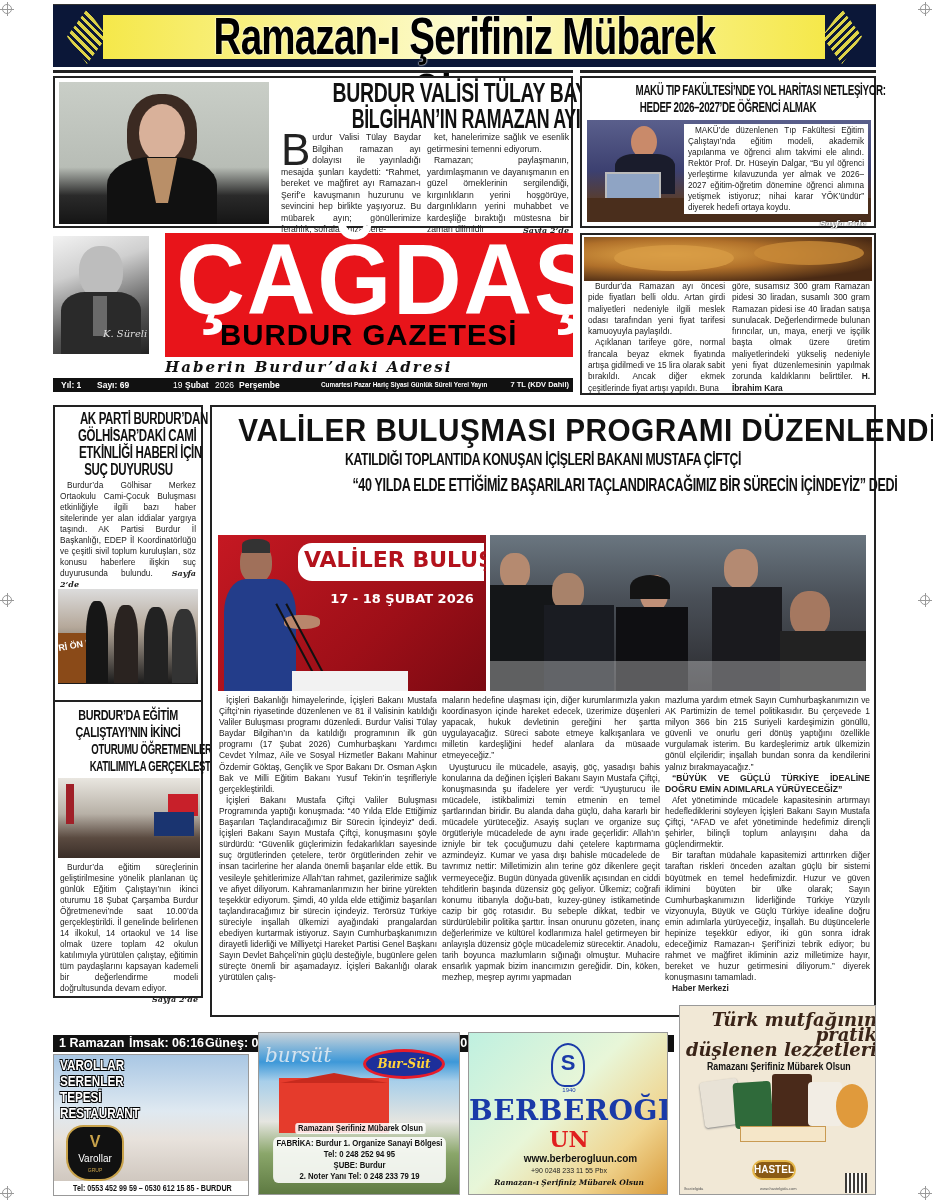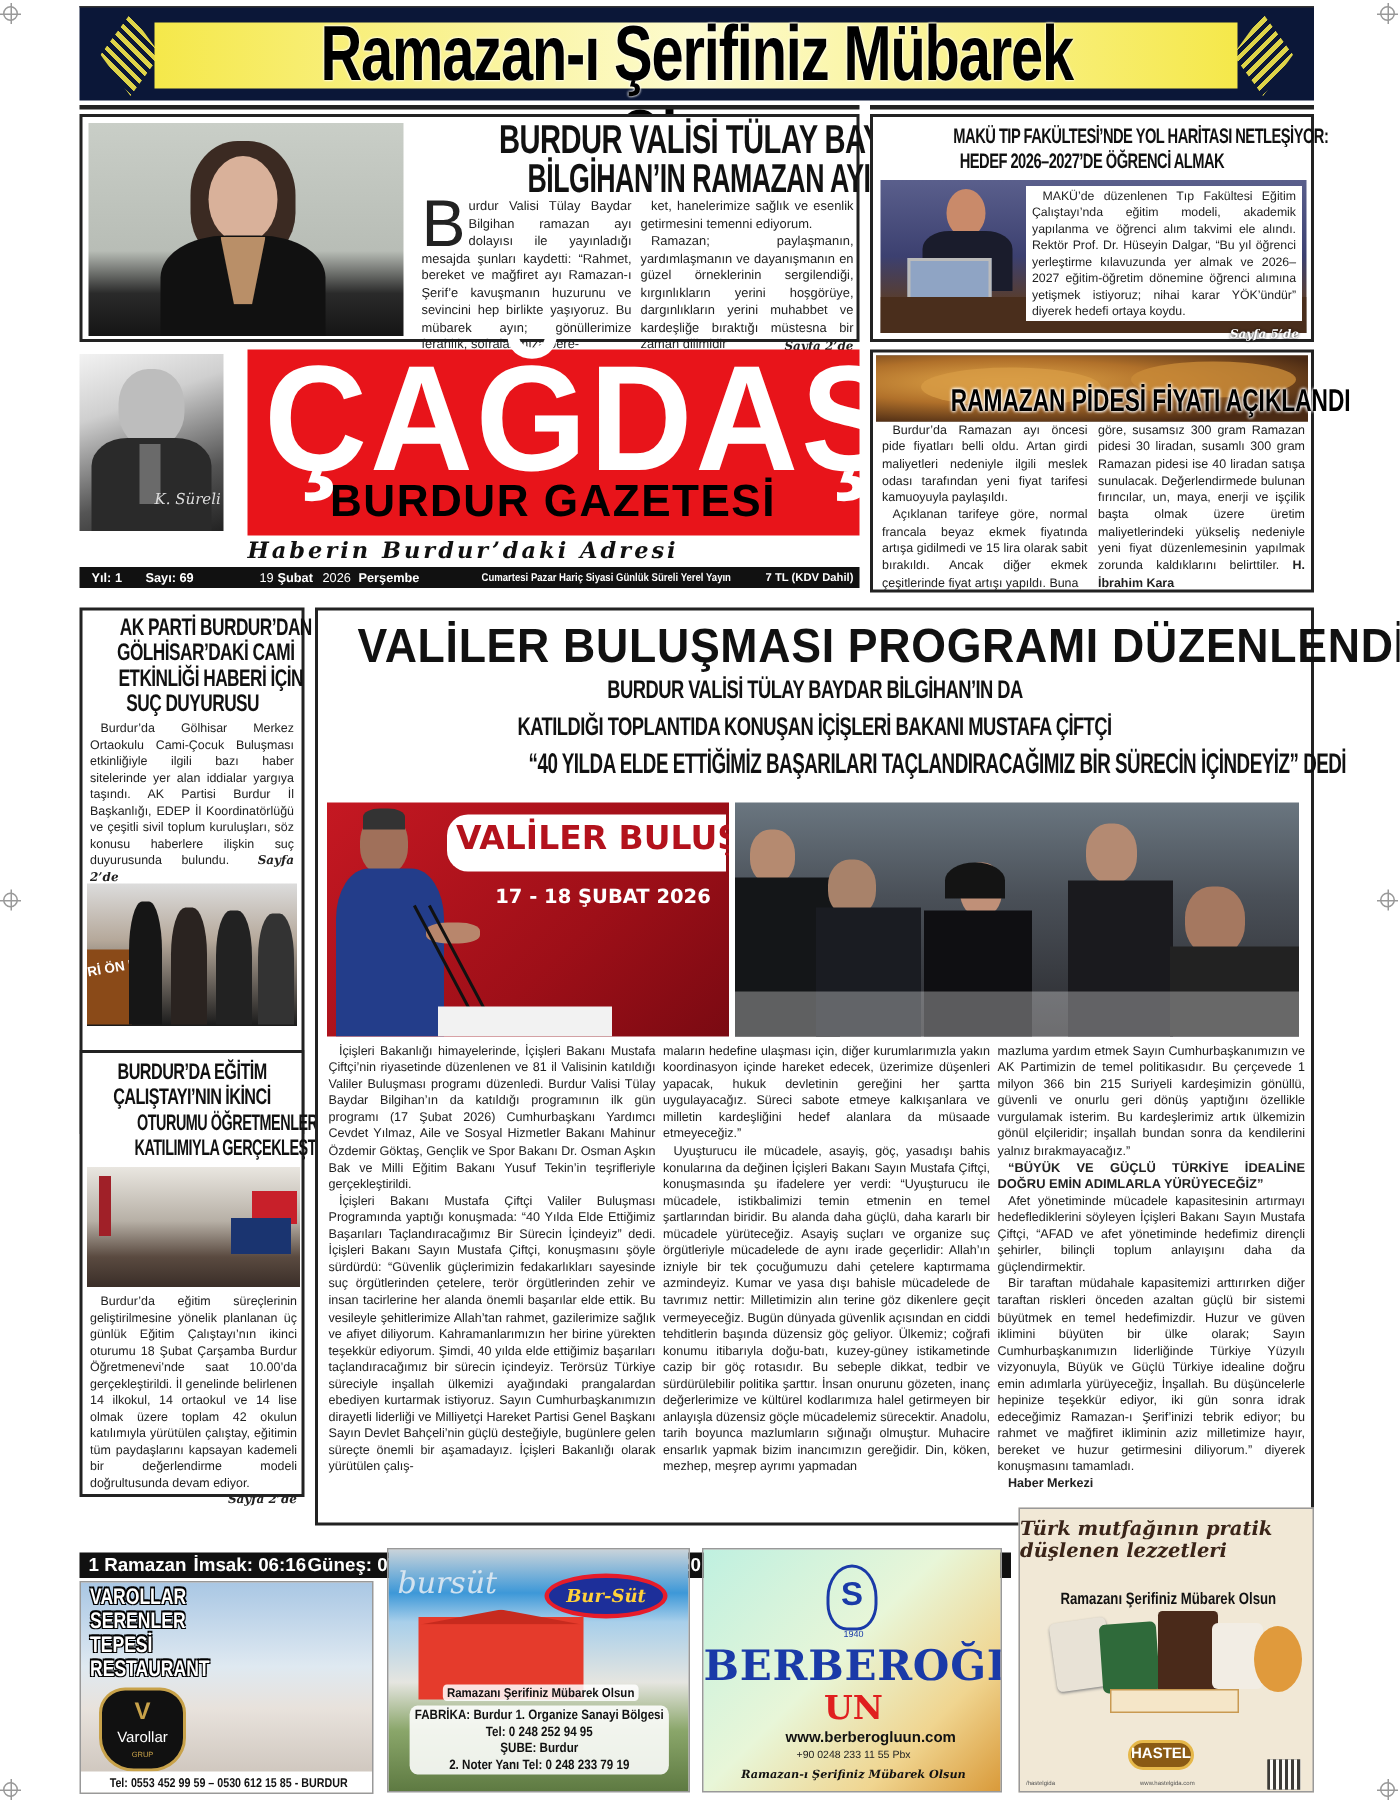--- a/index.html
+++ b/index.html
@@ -109,23 +109,20 @@
   <span class="abs" style="left:186px;">Perşembe</span>
   <span class="abs" style="left:268px; font-size:7.5px; transform:scaleX(0.85); transform-origin:left;">Cumartesi Pazar Hariç Siyasi Günlük Süreli Yerel Yayın</span>
   <span class="abs" style="right:4px; font-size:7.5px;">7 TL (KDV Dahil)</span>
 </div>
 
 <div class="box" style="left:580px; top:233px; width:296px; height:162px;">
   <div class="photo" style="left:2px; top:2px; width:288px; height:44px; background:radial-gradient(ellipse at 30% 40%,#e2a84a 0%,#b0702a 40%,#4a2a14 80%),#3a2210;">
     <div class="abs" style="left:30px; top:8px; width:120px; height:26px; border-radius:50%; background:#d79b45; opacity:0.8;"></div>
     <div class="abs" style="left:170px; top:4px; width:110px; height:24px; border-radius:50%; background:#c98b38; opacity:0.8;"></div>
   </div>
-  <div class="abs" style="left:0; top:22px; width:292px; text-align:center;">
-    <span style="display:inline-block; font-family:'Liberation Sans',sans-serif; font-weight:700; font-size:21px; line-height:22px; color:#000; transform:scaleX(0.72); white-space:nowrap; text-shadow:0 0 3px #fff,0 0 3px #fff,0 0 2px #fff;">RAMAZAN PİDESİ FİYATI AÇIKLANDI</span>
-  </div>
   <div class="abs body-txt" style="left:6px; top:46px; width:137px; font-size:8.3px; line-height:11.3px;">
     <p>Burdur’da Ramazan ayı öncesi pide fiyatları belli oldu. Artan girdi maliyetleri nedeniyle ilgili meslek odası tarafından yeni fiyat tarifesi kamuoyuyla paylaşıldı.</p>
     <p>Açıklanan tarifeye göre, normal francala beyaz ekmek fiyatında artışa gidilmedi ve 15 lira olarak sabit bırakıldı. Ancak diğer ekmek çeşitlerinde fiyat artışı yapıldı. Buna</p>
   </div>
   <div class="abs body-txt" style="left:150px; top:46px; width:138px; font-size:8.3px; line-height:11.3px;">
     <span>göre, susamsız 300 gram Ramazan pidesi 30 liradan, susamlı 300 gram Ramazan pidesi ise 40 liradan satışa sunulacak. Değerlendirmede bulunan fırıncılar, un, maya, enerji ve işçilik başta olmak üzere üretim maliyetlerindeki yükseliş nedeniyle yeni fiyat düzenlemesinin yapılmak zorunda kaldıklarını belirttiler.</span>
     <b>H. İbrahim Kara</b>
   </div>
 </div>
 
@@ -165,21 +162,20 @@
   <div class="body-txt" style="position:absolute; left:5px; top:160px; width:138px; font-size:8.3px; line-height:11px;">
     <p>Burdur’da eğitim süreçlerinin geliştirilmesine yönelik planlanan üç günlük Eğitim Çalıştayı’nın ikinci oturumu 18 Şubat Çarşamba Burdur Öğretmenevi’nde saat 10.00’da gerçekleştirildi. İl genelinde belirlenen 14 ilkokul, 14 ortaokul ve 14 lise olmak üzere toplam 42 okulun katılımıyla yürütülen çalıştay, eğitimin tüm paydaşlarını kapsayan kademeli bir değerlendirme modeli doğrultusunda devam ediyor.</p>
     <div style="text-align:right;"><span class="sayfa">Sayfa 2’de</span></div>
   </div>
 </div>
 
 <div class="box" style="left:210px; top:405px; width:666px; height:612px;">
   <div style="text-align:center; margin-top:6px;">
     <span style="display:inline-block; font-family:'Liberation Sans',sans-serif; font-weight:700; font-size:32px; line-height:34px; transform:scaleX(0.93); white-space:nowrap; letter-spacing:0.5px;">VALİLER BULUŞMASI PROGRAMI DÜZENLENDİ</span>
   </div>
-  <div class="headline" style="font-size:17px; line-height:25px;"><span class="narrow">BURDUR VALİSİ TÜLAY BAYDAR BİLGİHAN’IN DA</span></div>
   <div class="headline" style="font-size:17px; line-height:25px;"><span class="narrow">KATILDIĞI TOPLANTIDA KONUŞAN İÇİŞLERİ BAKANI MUSTAFA ÇİFTÇİ</span></div>
   <div class="headline" style="font-size:19px; line-height:25px;"><span class="narrow" style="transform:scaleX(0.66);">“40 YILDA ELDE ETTİĞİMİZ BAŞARILARI TAÇLANDIRACAĞIMIZ BİR SÜRECİN İÇİNDEYİZ” DEDİ</span></div>
 
   <div class="photo" style="left:6px; top:128px; width:268px; height:156px; background:linear-gradient(135deg,#c51822 0%,#9e0f18 60%,#7a0a12 100%);">
     <div class="abs" style="left:80px; top:8px; width:186px; height:38px; background:#fff; border-radius:14px 0 0 14px;"></div>
     <div class="abs" style="left:86px; top:12px; width:186px; font-family:'DejaVu Sans',sans-serif; font-weight:700; font-size:22px; color:#b3121c; white-space:nowrap;">VALİLER BULUŞMASI</div>
     <div class="abs" style="left:100px; top:56px; width:168px; text-align:center; font-family:'DejaVu Sans',sans-serif; font-weight:700; font-size:13px; color:#fff; white-space:nowrap;">17 - 18 ŞUBAT 2026</div>
     <div class="abs" style="left:22px; top:8px; width:32px; height:40px; border-radius:45%; background:#a0705a;"></div>
     <div class="abs" style="left:24px; top:4px; width:28px; height:14px; border-radius:40% 40% 0 0; background:#333;"></div>
     <div class="abs" style="left:6px; top:44px; width:72px; height:112px; border-radius:30% 30% 0 0; background:#233d8a;"></div>
@@ -271,21 +267,21 @@
   <div class="abs" style="left:82px; top:10px; width:34px; height:44px; border:2px solid #1a3aa8; border-radius:50% 50% 40% 40%; text-align:center; color:#1a3aa8; font-weight:700; font-size:22px; line-height:36px;">S</div>
   <div class="abs" style="left:0; top:54px; width:200px; text-align:center; font-size:6px; color:#1a3aa8;">1940</div>
   <div class="abs" style="left:0; top:62px; width:200px; text-align:center; font-family:'DejaVu Serif',serif; font-weight:700; font-size:28px; line-height:32px; color:#1a3aa8; letter-spacing:0.5px;">BERBEROĞLU</div>
   <div class="abs" style="left:0; top:94px; width:200px; text-align:center; font-family:'DejaVu Serif',serif; font-weight:700; font-size:22px; line-height:24px; color:#e01f1f;">UN</div>
   <div class="abs" style="left:0; top:120px; width:200px; text-align:center; font-weight:700; font-size:10px; color:#111;padding-left:23px;">www.berberogluun.com</div>
   <div class="abs" style="left:0; top:134px; width:200px; text-align:center; font-size:7px; color:#222;">+90 0248 233 11 55 Pbx</div>
   <div class="abs" style="left:0; top:145px; width:200px; text-align:center; font-family:'DejaVu Serif',serif; font-style:italic; font-weight:700; font-size:7.5px; color:#111;">Ramazan-ı Şerifiniz Mübarek Olsun</div>
 </div>
 
 <div class="abs" style="left:679px; top:1005px; width:197px; height:190px; border:1px solid #999; overflow:hidden; background:#f1e8d6;">
-  <div class="abs" style="left:0; top:6px; width:197px; text-align:left; font-family:'DejaVu Serif',serif; font-style:italic; font-weight:700; font-size:13px; line-height:15px; color:#3a2418;">
+  <div class="abs" style="left:0; top:6px; width:197px; text-align:right; font-family:'DejaVu Serif',serif; font-style:italic; font-weight:700; font-size:18px; line-height:15px; color:#3a2418;">
     <div>Türk mutfağının pratik</div>
     <div>düşlenen lezzetleri</div>
   </div>
   <div class="abs" style="left:0; top:54px; width:197px; text-align:center; font-family:'Liberation Sans',sans-serif; font-weight:700; font-size:11px; color:#111;">
     <span style="display:inline-block; transform:scaleX(0.8);">Ramazanı Şerifiniz Mübarek Olsun</span>
   </div>
   <div class="abs" style="left:22px; top:74px; width:38px; height:46px; background:#e8e2d6; border-radius:4px; transform:rotate(-8deg); box-shadow:0 1px 2px #888;"></div>
   <div class="abs" style="left:54px; top:76px; width:38px; height:46px; background:#2f6a3a; border-radius:4px; transform:rotate(-4deg);"></div>
   <div class="abs" style="left:92px; top:68px; width:40px; height:56px; background:#4a2a1a; border-radius:3px;"></div>
   <div class="abs" style="left:128px; top:76px; width:34px; height:44px; background:#f2ede4; border-radius:4px;"></div>

